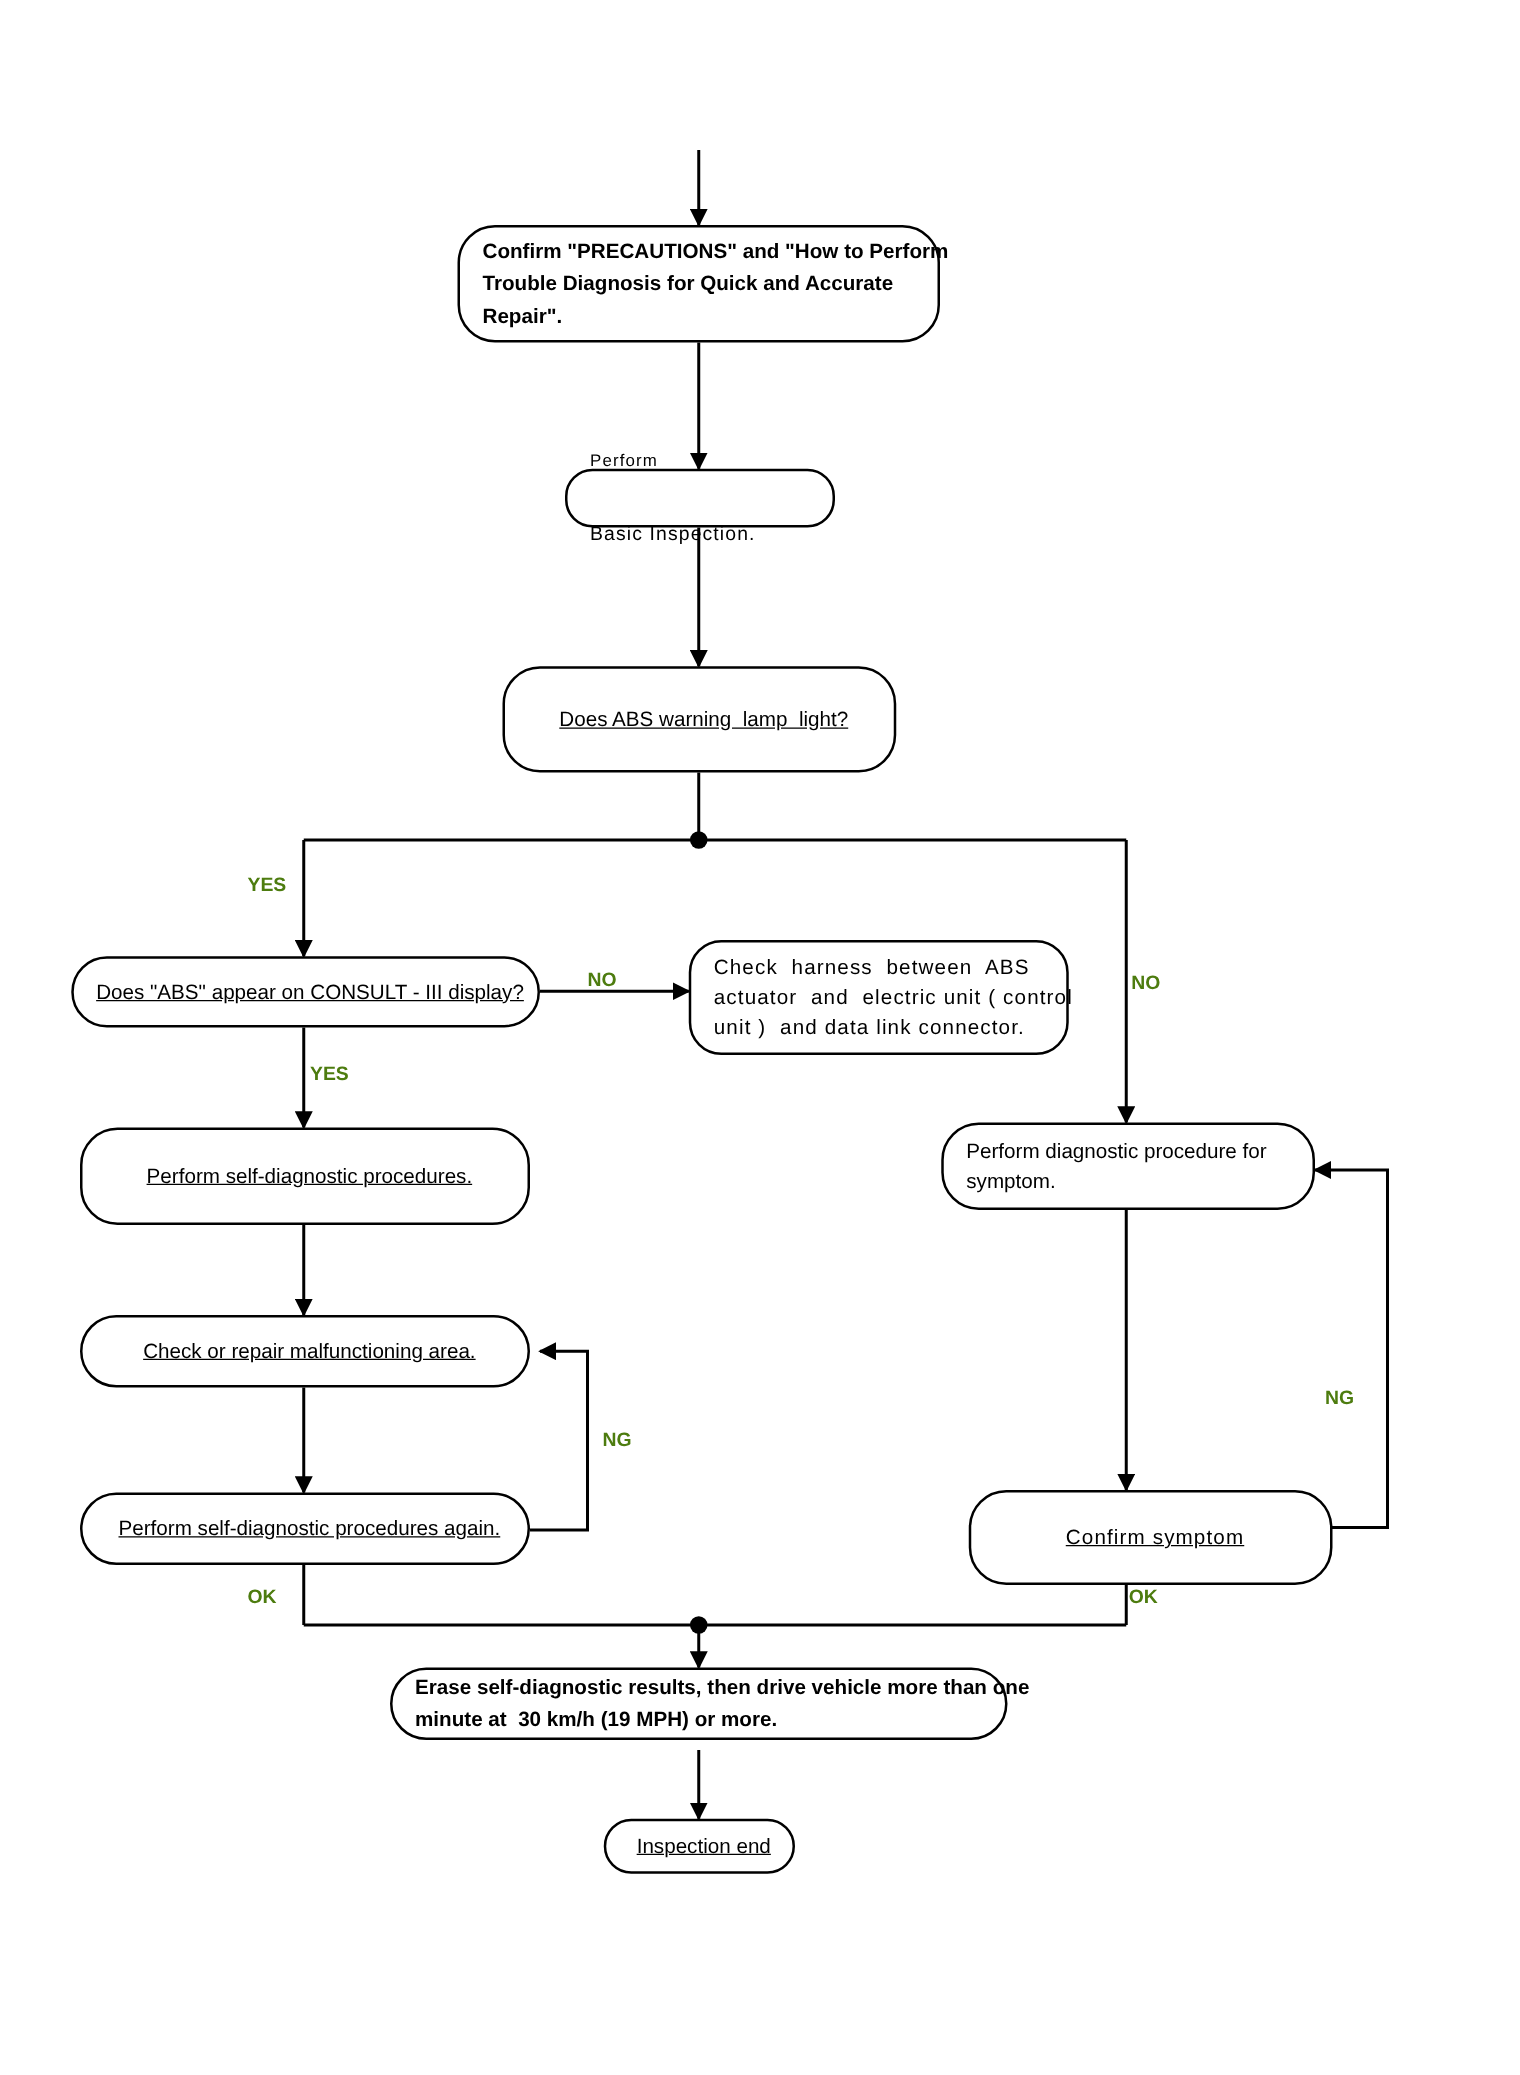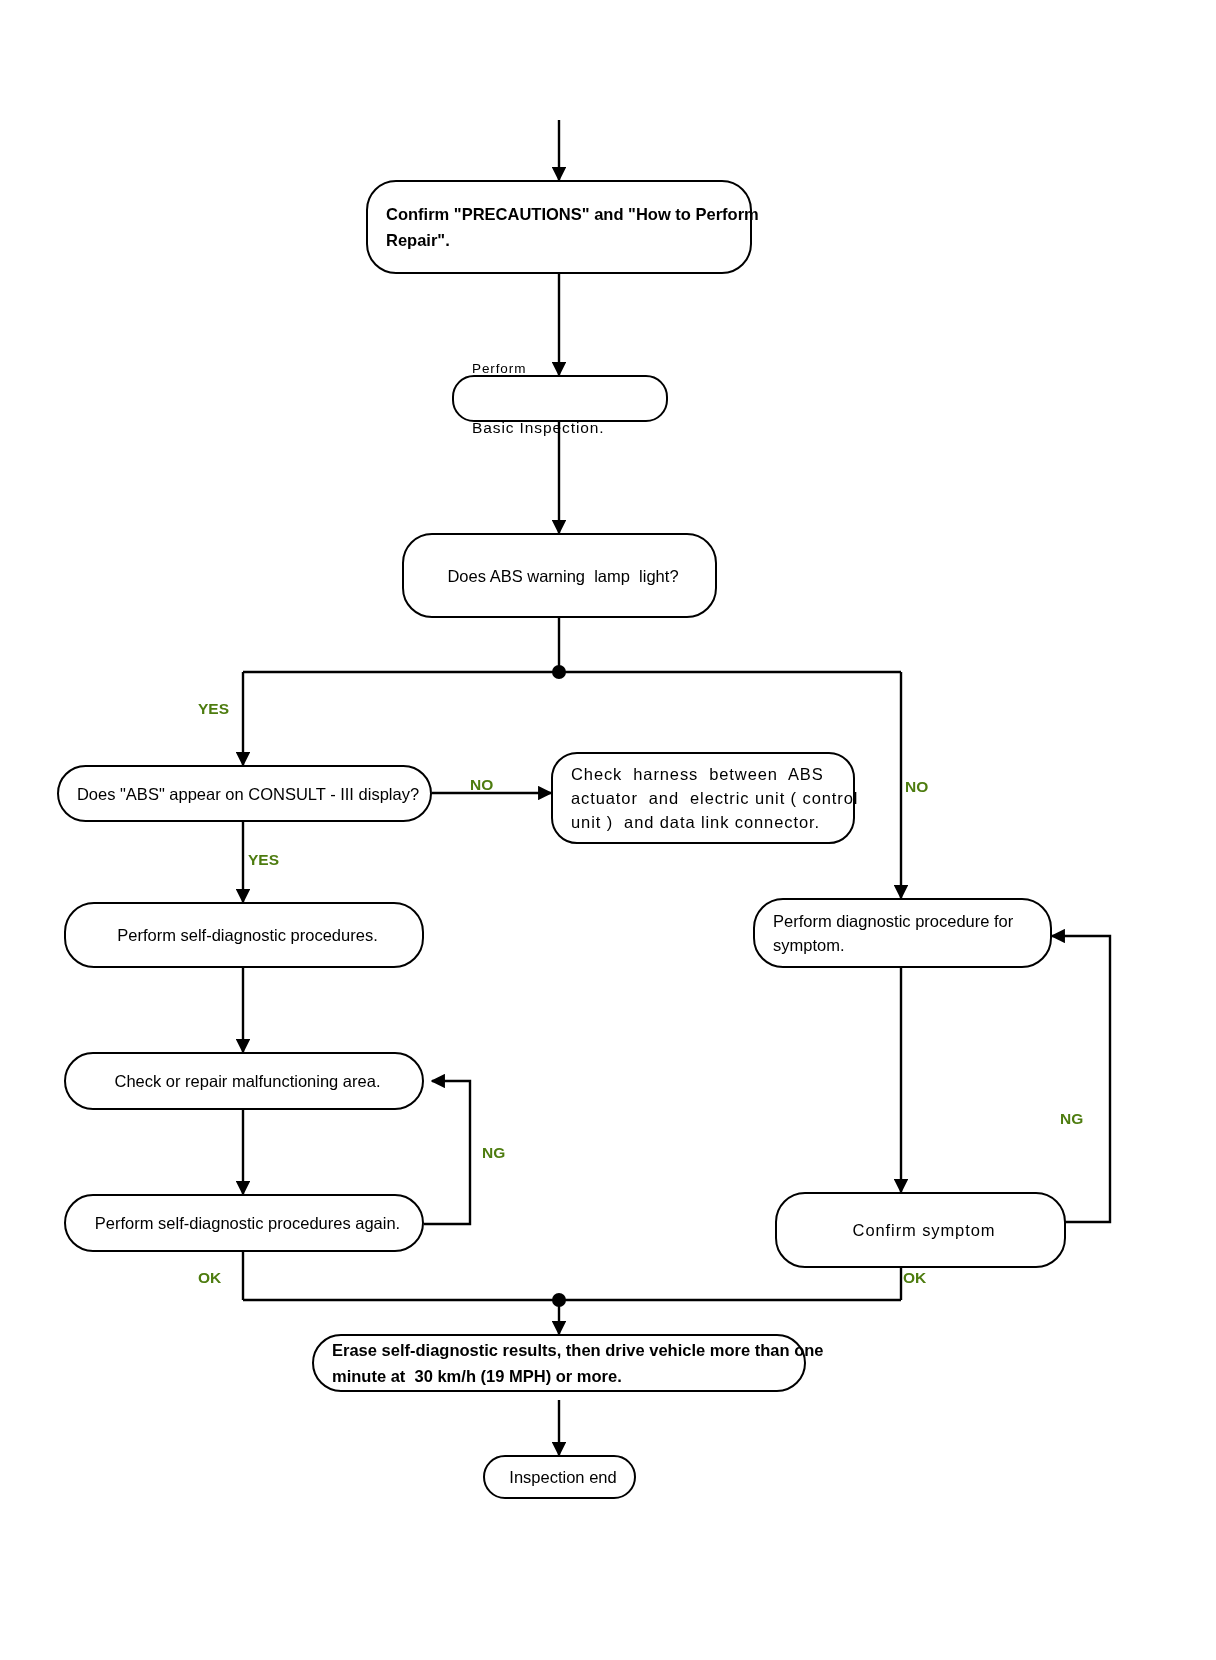--- a/index.html
+++ b/index.html
@@ -36,21 +36,21 @@
     z-index: 2;
   }
   .node .line {
     display: block;
     white-space: pre;
   }
   .node.rad-lg { border-radius: 30px; }
   .node.rad-md { border-radius: 26px; }
   .node.rad-sm { border-radius: 22px; }
   .txt-left { align-items: flex-start; text-align: left; padding-left: 18px; padding-right: 14px; }
-  .txt-center { align-items: center; text-align: center; padding-left: 19px; padding-right: 12px; }
+  .txt-center { align-items: center; text-align: center; padding-left: 19px; padding-right: 12px; text-decoration: underline; }
   .f16 { font-size: 16.5px; line-height: 24px; }
   .f16b { font-size: 16.5px; line-height: 26px; font-weight: bold; }
   .f15 { font-size: 15.5px; line-height: 25px; }
   .f13 { font-size: 13.5px; line-height: 21px; }
   .spaced { letter-spacing: 0.9px; }
   .edge-label {
     position: absolute;
     font-size: 15.5px;
     font-weight: bold;
     line-height: 18px;
@@ -112,20 +112,21 @@
     </g>
     <g fill="#000000" stroke="none">
       <circle cx="559" cy="672" r="7"></circle>
       <circle cx="559" cy="1300" r="7"></circle>
     </g>
   </svg>
 
 
   <div class="node rad-lg txt-left f16b" style="left:366px; top:180px; width:386px; height:94px;">
     <span class="line">Confirm "PRECAUTIONS" and "How to Perform</span>
+    <span class="line">Trouble Diagnosis for Quick and Accurate</span>
     <span class="line">Repair".</span>
   </div>
 
   <div class="node rad-sm txt-left" style="left:452px; top:375px; width:216px; height:47px;gap:36px;">
     <span class="line f13 spaced">Perform</span>
     <span class="line f15 spaced">Basic Inspection.</span>
   </div>
 
   <div class="node rad-lg txt-center f16" style="left:402px; top:533px; width:315px; height:85px;">
     <span class="line">Does ABS warning  lamp  light?</span>
@@ -134,21 +135,21 @@
   <div class="node rad-lg txt-center f16" style="left:57px; top:765px; width:375px; height:57px;">
     <span class="line">Does "ABS" appear on CONSULT - III display?</span>
   </div>
 
   <div class="node rad-md txt-left f16 spaced" style="left:551px; top:752px; width:304px; height:92px;">
     <span class="line">Check  harness  between  ABS</span>
     <span class="line">actuator  and  electric unit ( control</span>
     <span class="line">unit )  and data link connector.</span>
   </div>
 
-  <div class="node rad-lg txt-center f16" style="left:64px; top:902px; width:360px; height:66px;">
+  <div class="node rad-lg txt-center f16" style="left:64px; top:902px; width:360px; height:78px;">
     <span class="line">Perform self-diagnostic procedures.</span>
   </div>
 
   <div class="node rad-lg txt-left f16" style="left:753px; top:898px; width:299px; height:70px;">
     <span class="line">Perform diagnostic procedure for</span>
     <span class="line">symptom.</span>
   </div>
 
   <div class="node rad-lg txt-center f16" style="left:64px; top:1052px; width:360px; height:58px;">
     <span class="line">Check or repair malfunctioning area.</span>

